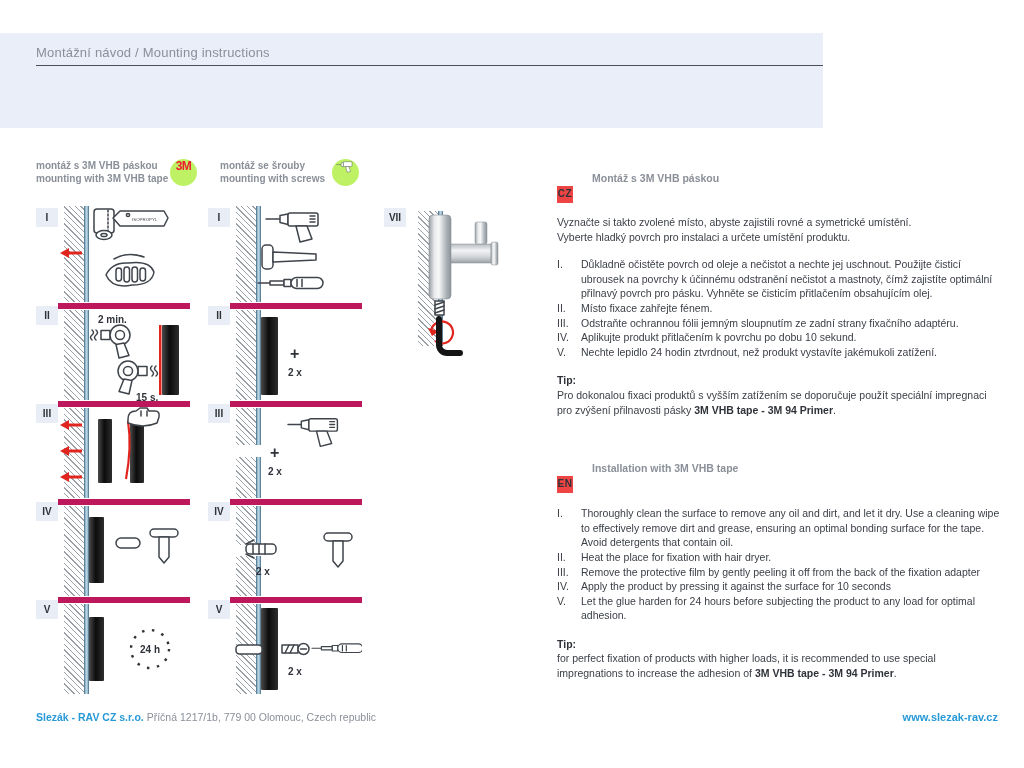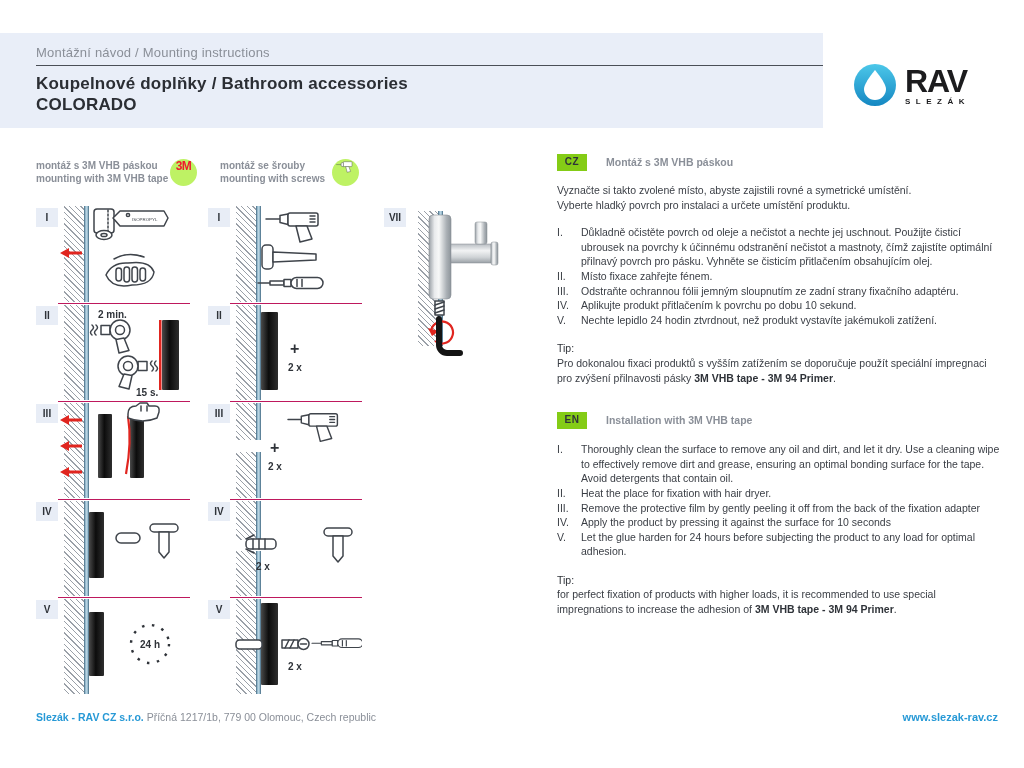--- a/index.html
+++ b/index.html
@@ -21,21 +21,21 @@
   .mh { position:absolute; font-size:10px; font-weight:bold; color:#8a8f98; line-height:13px; }
   .circle-badge { position:absolute; width:27px; height:27px; border-radius:50%; background:#bef264; display:flex; align-items:flex-start; justify-content:center; }
   .threem { color:#ef1a2d; font-weight:800; font-size:12px; letter-spacing:-.5px; }
 
   
   .steps-col { position:absolute; top:205px; width:154px; }
   .col-tape { left:36px; }
   .col-screw { left:208px; }
   .step-row { position:relative; height:98px; }
   .row-inner { position:absolute; left:22px; right:0; top:0; bottom:0; }
-  .step-row + .step-row .row-inner { border-top:1px solid #be185d; }
+  .step-row + .step-row .row-inner { border-top:6px solid #be185d; }
   .badge-num { position:absolute; left:0; top:3px; width:22px; height:19px; background:#e8edf6; color:#2f3339; font-size:10px; font-weight:bold; display:flex; align-items:center; justify-content:center; }
   .wall { position:absolute; left:6px; top:1px; bottom:1px; width:20px;
           background:repeating-linear-gradient(45deg,#ffffff 0,#ffffff 3px,#9aa0a8 3px,#9aa0a8 4px); }
   .wall-blue { position:absolute; left:26px; top:1px; bottom:1px; width:5px;
           background:linear-gradient(90deg,#7ea7bd,#bcd6e4 45%,#8fb6ca); border-left:1px solid #5d8299; border-right:1px solid #5d8299; }
   .step-svg { position:absolute; left:0; top:0; width:132px; height:96px; }
 
   
   .prod-col { position:absolute; left:380px; top:205px; width:172px; }
   .prod-row { position:relative; }
@@ -43,29 +43,29 @@
   .prod-row + .prod-row .row-inner { border-top:1px solid #9aa0a8; }
   .prod-row .badge-num { left:4px; }
   .pwall { position:absolute; left:22px; top:3px; width:20px;
           background:repeating-linear-gradient(45deg,#ffffff 0,#ffffff 3px,#9aa0a8 3px,#9aa0a8 4px); }
   .pwall-blue { position:absolute; left:42px; top:3px; width:5px;
           background:linear-gradient(90deg,#7ea7bd,#bcd6e4 45%,#8fb6ca); border-left:1px solid #5d8299; border-right:1px solid #5d8299; }
 
   
   .text-col { position:absolute; left:557px; top:154px; width:447px; color:#3a3e45; font-size:10.5px; line-height:14.6px; }
   .lang-row { display:flex; align-items:center; }
-  .lang-badge { width:30px; height:17px; background:#84cc16; color:#2f3339; font-size:10px; font-weight:bold; display:flex; align-items:center; justify-content:center; letter-spacing:.5px; }
+  .lang-badge { width:16px; height:17px; background:#ef4444; color:#2f3339; font-size:10px; font-weight:bold; display:flex; align-items:center; justify-content:center; letter-spacing:.5px;margin-top:32px; }
   .block-heading { margin-left:19px; font-size:10.5px; font-weight:bold; color:#8a8f98; }
   .para { margin-top:12px; }
   .ilist { margin-top:13px; }
   .irow { display:flex; }
   .inum { width:24px; flex:none; }
   .itext { flex:1; }
   .tip { margin-top:14px; }
-  .tip-label { font-weight:normal; color:#2f3339; }
+  .tip-label { font-weight:bold; color:#2f3339; }
   .bold { font-weight:bold; color:#2f3339; }
   .en-block { margin-top:27px; }
 
   
   .footer-left { position:absolute; left:36px; top:711px; font-size:10.5px; color:#8a8f98; }
   .company { color:#2799d6; font-weight:bold; }
   .footer-right { position:absolute; right:26px; top:711px; font-size:11px; font-weight:bold; color:#2799d6; text-decoration:none; }
 
   svg text { font-family:"Liberation Sans", sans-serif; }
   .ol { fill:#fff; stroke:#3f444b; stroke-width:1.5; stroke-linejoin:round; }
@@ -95,42 +95,22 @@
           <stop offset="0.35" stop-color="#f2f3f4"></stop>
           <stop offset="0.7" stop-color="#cfd3d6"></stop>
           <stop offset="1" stop-color="#9aa0a6"></stop>
       </linearGradient>
     </defs>
   </svg>
 
   <div class="band">
     <div class="eyebrow">Montážní návod / Mounting instructions</div>
     <div class="rule"></div>
-    <div class="title">
-      <div>Koupelnové doplňky / Bathroom accessories</div>
-      <div>COLORADO</div>
-    </div>
-  </div>
-
-  <div class="logo">
-    <svg width="44" height="44" viewBox="0 0 44 44">
-      <defs>
-        <linearGradient id="gDrop" x1="0" y1="0" x2="0" y2="1">
-          <stop offset="0" stop-color="#4cc7e9"></stop>
-            <stop offset="1" stop-color="#1487c2"></stop>
-        </linearGradient>
-      </defs>
-      <circle cx="22" cy="22" r="21" fill="url(#gDrop)"></circle>
-      <path d="M22,7 C22,7 11,20 11,26 a11,11 0 0 0 22,0 C33,20 22,7 22,7 Z" fill="#fff"></path>
-    </svg>
-    <div class="logo-word">
-      <span class="logo-brand">RAV</span>
-      <span class="logo-sub">SLEZÁK</span>
-    </div>
-  </div>
+  </div>
+
 
   <div class="mh" style="left:36px; top:159px;">
     <div>montáž s 3M VHB páskou</div>
     <div>mounting with 3M VHB tape</div>
   </div>
   <div class="circle-badge" style="left:170px; top:159px;">
     <span class="threem">3M</span>
   </div>
 
   <div class="mh" style="left:220px; top:159px;">

